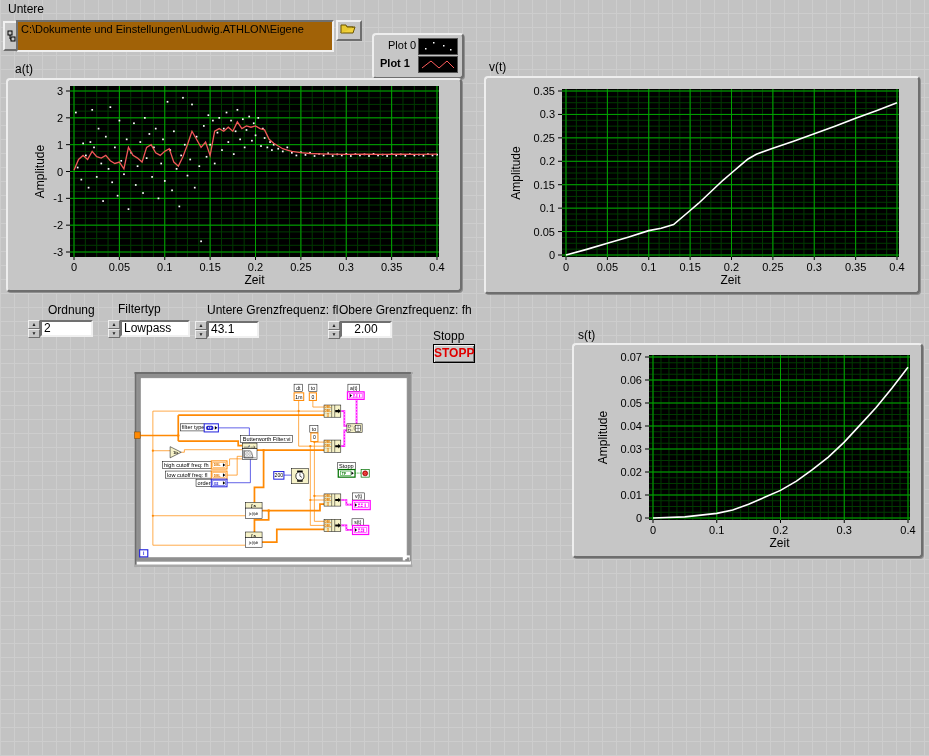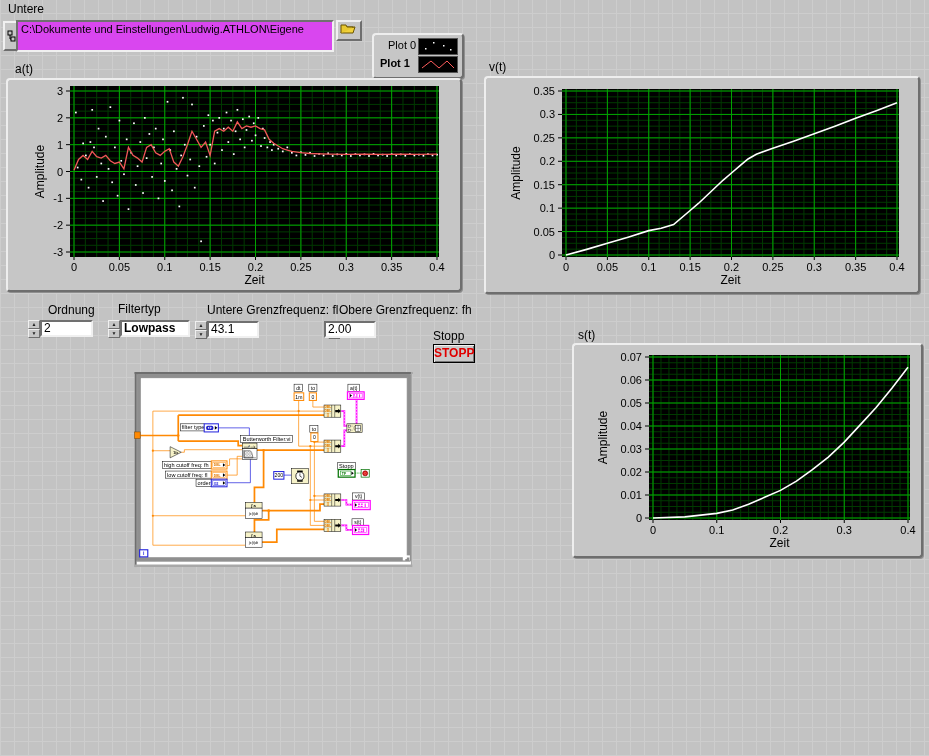--- a/index.html
+++ b/index.html
@@ -11,21 +11,21 @@
       repeating-linear-gradient(90deg,#cdcdcd 0 1px,transparent 1px 14px),
       #c3c3c3;
   }
   .abs{position:absolute;}
   .lbl{font-size:12px;line-height:13px;white-space:nowrap;}
   .panel3d{
     background:#c6c6c6;border:2px solid;border-color:#eeeeee #6e6e6e #6e6e6e #eeeeee;
     border-radius:4px;box-shadow:1px 1px 0 #8f8f8f;
   }
   .sunken{
-    background:#d946ef;border:2px solid;border-color:#707070 #f0f0f0 #f0f0f0 #707070;
+    background:#a16207;border:2px solid;border-color:#707070 #f0f0f0 #f0f0f0 #707070;
   }
   .pathbox{font-size:11px;line-height:14px;padding:0 3px;overflow:hidden;white-space:nowrap;}
   .raisedbtn{
     background:#c6c6c6;border:2px solid;border-color:#f0f0f0 #6e6e6e #6e6e6e #f0f0f0;
   }
   .spin{width:12px;height:17px;display:flex;flex-direction:column;}
   .spin div{
     flex:1;background:#c6c6c6;border:1px solid;border-color:#f0f0f0 #6e6e6e #6e6e6e #f0f0f0;
     font-size:5px;line-height:7px;text-align:center;color:#222;cursor:pointer;
   }
@@ -465,35 +465,35 @@
     <div>▲</div>
     <div>▼</div>
   </div>
 <div class="abs field" style="left:40px;top:320px;width:45px;height:13px;">2</div>
 
 <div class="abs lbl" style="left:118px;top:303px;">Filtertyp</div>
 <div class="abs spin" style="left:108px;top:320px;">
     <div>▲</div>
     <div>▼</div>
   </div>
-<div class="abs field" style="left:120px;top:320px;width:62px;height:13px;font-weight:bold;">Lowpass</div>
+<div class="abs field" style="left:120px;top:320px;width:62px;height:13px;">Lowpass</div>
 
 <div class="abs lbl" style="left:207px;top:304px;">Untere Grenzfrequenz: fl</div>
 <div class="abs spin" style="left:195px;top:321px;">
     <div>▲</div>
     <div>▼</div>
   </div>
 <div class="abs field" style="left:207px;top:321px;width:44px;height:13px;">43.1</div>
 
 <div class="abs lbl" style="left:339px;top:304px;">Obere Grenzfrequenz: fh</div>
 <div class="abs spin" style="left:328px;top:321px;">
     <div>▲</div>
     <div>▼</div>
   </div>
-<div class="abs field" style="left:324px;top:321px;width:44px;height:13px;">2.00</div>
+<div class="abs field" style="left:340px;top:321px;width:44px;height:13px;text-align:center;">2.00</div>
 
 <div class="abs lbl" style="left:433px;top:330px;">Stopp</div>
 <div class="abs stopbtn" style="left:433px;top:344px;width:40px;height:17px;">STOPP</div>
 
 <div class="abs lbl" style="left:578px;top:329px;">s(t)</div>
 <div class="abs panel3d" style="left:572px;top:343px;width:347px;height:211px;">
   <svg width="347" height="211">
       <rect x="75" y="10" width="261" height="165" fill="#000000"></rect>
       <line x1="79" y1="10" x2="79" y2="175" stroke="#003a00" stroke-width="1"></line>
       <line x1="86.96875" y1="10" x2="86.96875" y2="175" stroke="#003a00" stroke-width="1"></line>

